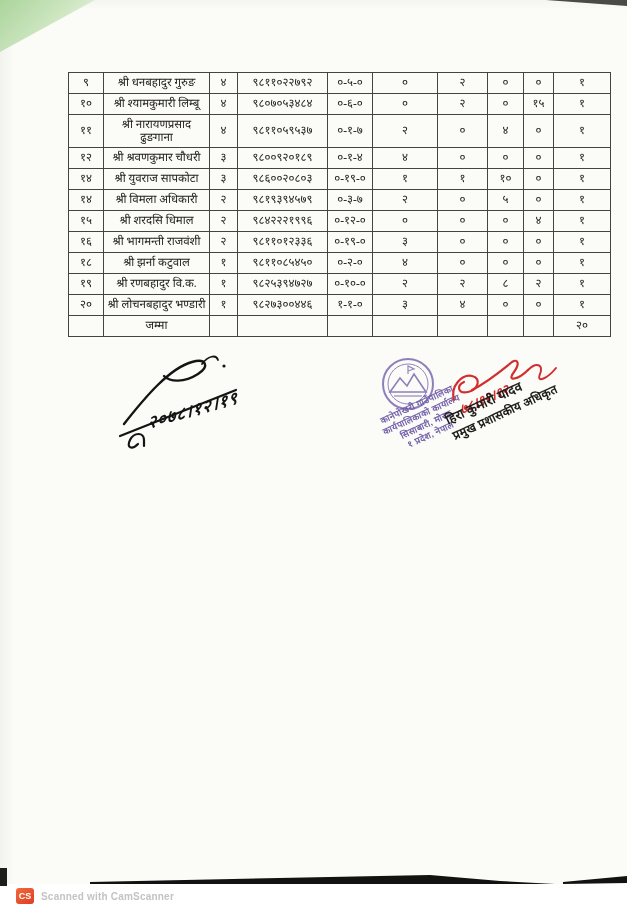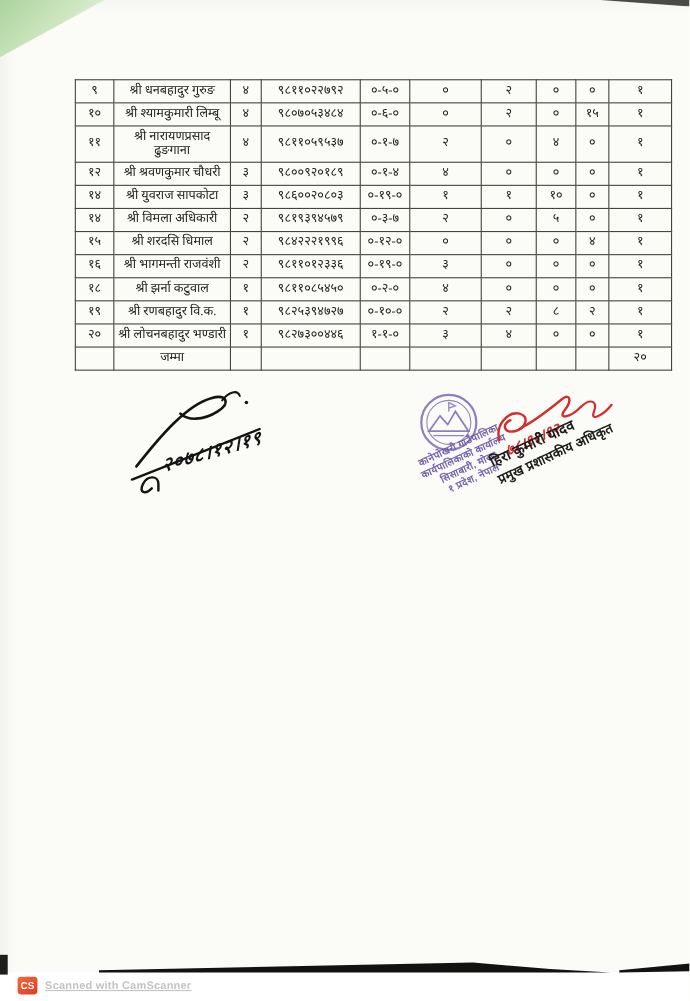--- a/index.html
+++ b/index.html
@@ -80,21 +80,21 @@
     position:absolute;left:16px;top:884px;width:300px;height:24px;
     display:flex;align-items:center;gap:7px;
     font-family:"Liberation Sans","DejaVu Sans",sans-serif;
   }
   .cs-logo{
     width:18px;height:16px;border-radius:3px;
     background:linear-gradient(145deg,#f26a3c,#df3c22);
     color:#fff;font-size:9px;font-weight:700;
     display:flex;align-items:center;justify-content:center;
   }
-  .wm-text{color:#c3c3c3;font-size:10px;font-weight:600;letter-spacing:.2px;text-decoration:underline;}
+  .wm-text{color:#c3c3c3;font-size:10px;font-weight:600;letter-spacing:.2px;}
 </style>
 </head>
 <body>
 
 <div class="scan">
 
   <div class="corner-green"></div>
   <div class="top-sliver"></div>
 
   <table class="register">

